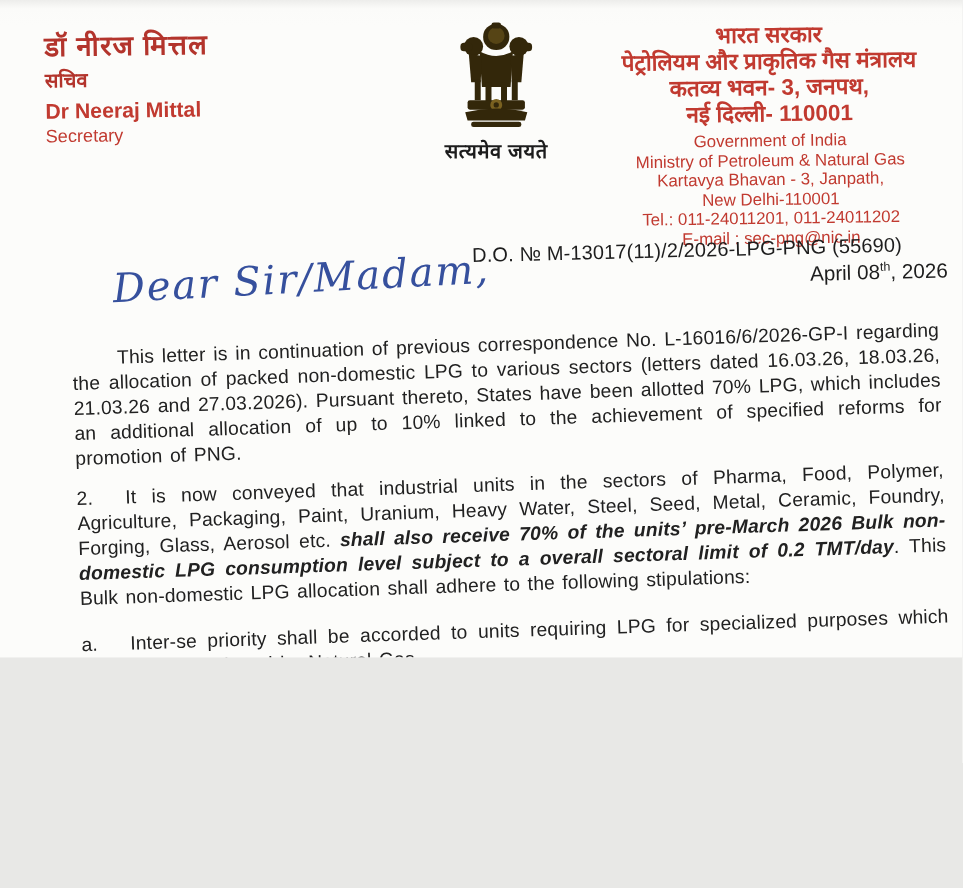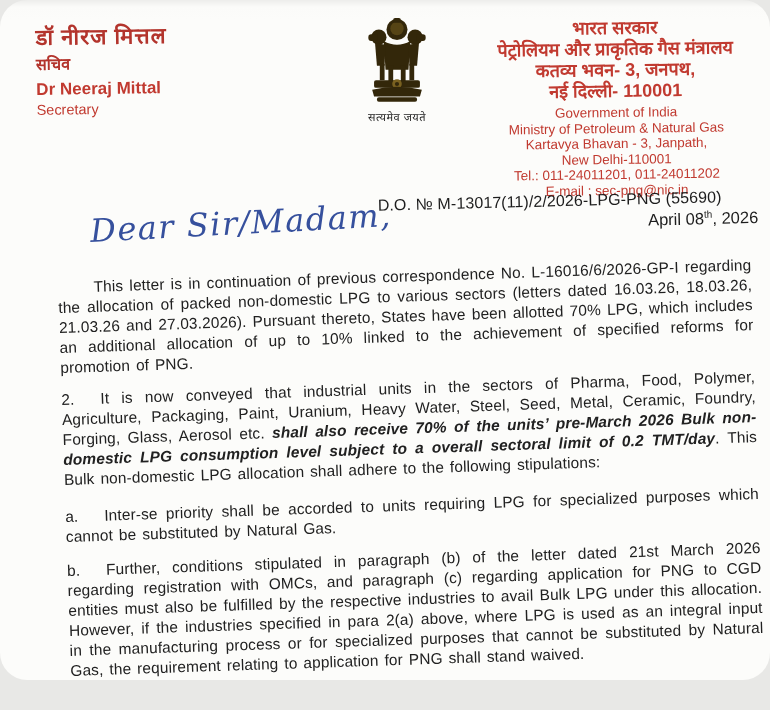--- a/index.html
+++ b/index.html
@@ -2,35 +2,35 @@
 <html style="--red: #c13a30; --red_dark: #b3342c; --ink: #36509d; --text: #232323; --emblem: #33270a; --emblem_accent: #7a6120; --paper: #fcfcfa;"><head>
 <meta charset="utf-8">
 <style>
   :root{
     --red:#c13a30; --red_dark:#b3342c; --ink:#36509d; --text:#232323;
     --emblem:#33270a; --emblem_accent:#7a6120; --paper:#fcfcfa;
   }
   *{margin:0;padding:0;box-sizing:border-box;}
   html,body{background:#e8e8e6;}
   .page{
-    position:relative; width:770px; height:680px; overflow:hidden;
+    position:relative; width:770px; height:526px; overflow:hidden;
     background:var(--paper);
     background-image:linear-gradient(180deg,#ededeb 0px,#fbfbf9 7px,var(--paper) 20px);
-    font-family:"Liberation Sans", sans-serif; color:var(--text);border-radius:27px;
+    font-family:"Liberation Sans", sans-serif; color:var(--text);
   }
   
   .sender{position:absolute; left:36px; top:20px; color:var(--red_dark); transform:rotate(-0.8deg);}
   .sender .name-hi{font-size:22px; font-weight:bold; letter-spacing:1px;}
   .sender .title-hi{font-size:16px; font-weight:bold; margin-top:2px;}
   .sender .name-en{font-size:17px; font-weight:bold; margin-top:5px; color:var(--red);}
   .sender .title-en{font-size:14.5px; margin-top:2px; color:var(--red);}
   
   .emblem{position:absolute; left:342px; top:16px; width:110px; text-align:center;}
   .emblem svg{display:block; margin:0 auto;}
-  .motto{font-size:11px; font-weight:normal; color:#1c1c1c; margin-top:1px; letter-spacing:0.5px;}
+  .motto{font-size:16px; font-weight:bold; color:#1c1c1c; margin-top:1px; letter-spacing:0.5px;}
   
   .ministry{position:absolute; left:468px; top:18px; width:296px; text-align:center;
             color:var(--red); transform:rotate(-0.8deg);}
   .ministry .hi{font-size:18px; font-weight:bold; line-height:21px;}
   .ministry .en{font-size:13.5px; line-height:15.5px;}
   .ministry .en.first{margin-top:3px;}
   
   .ref{position:absolute; left:378px; top:192px; width:384px; transform:rotate(-1.4deg);
        color:#1d1d1d; z-index:3;}
   .ref-no{font-size:16px; white-space:nowrap; letter-spacing:0.1px;}

